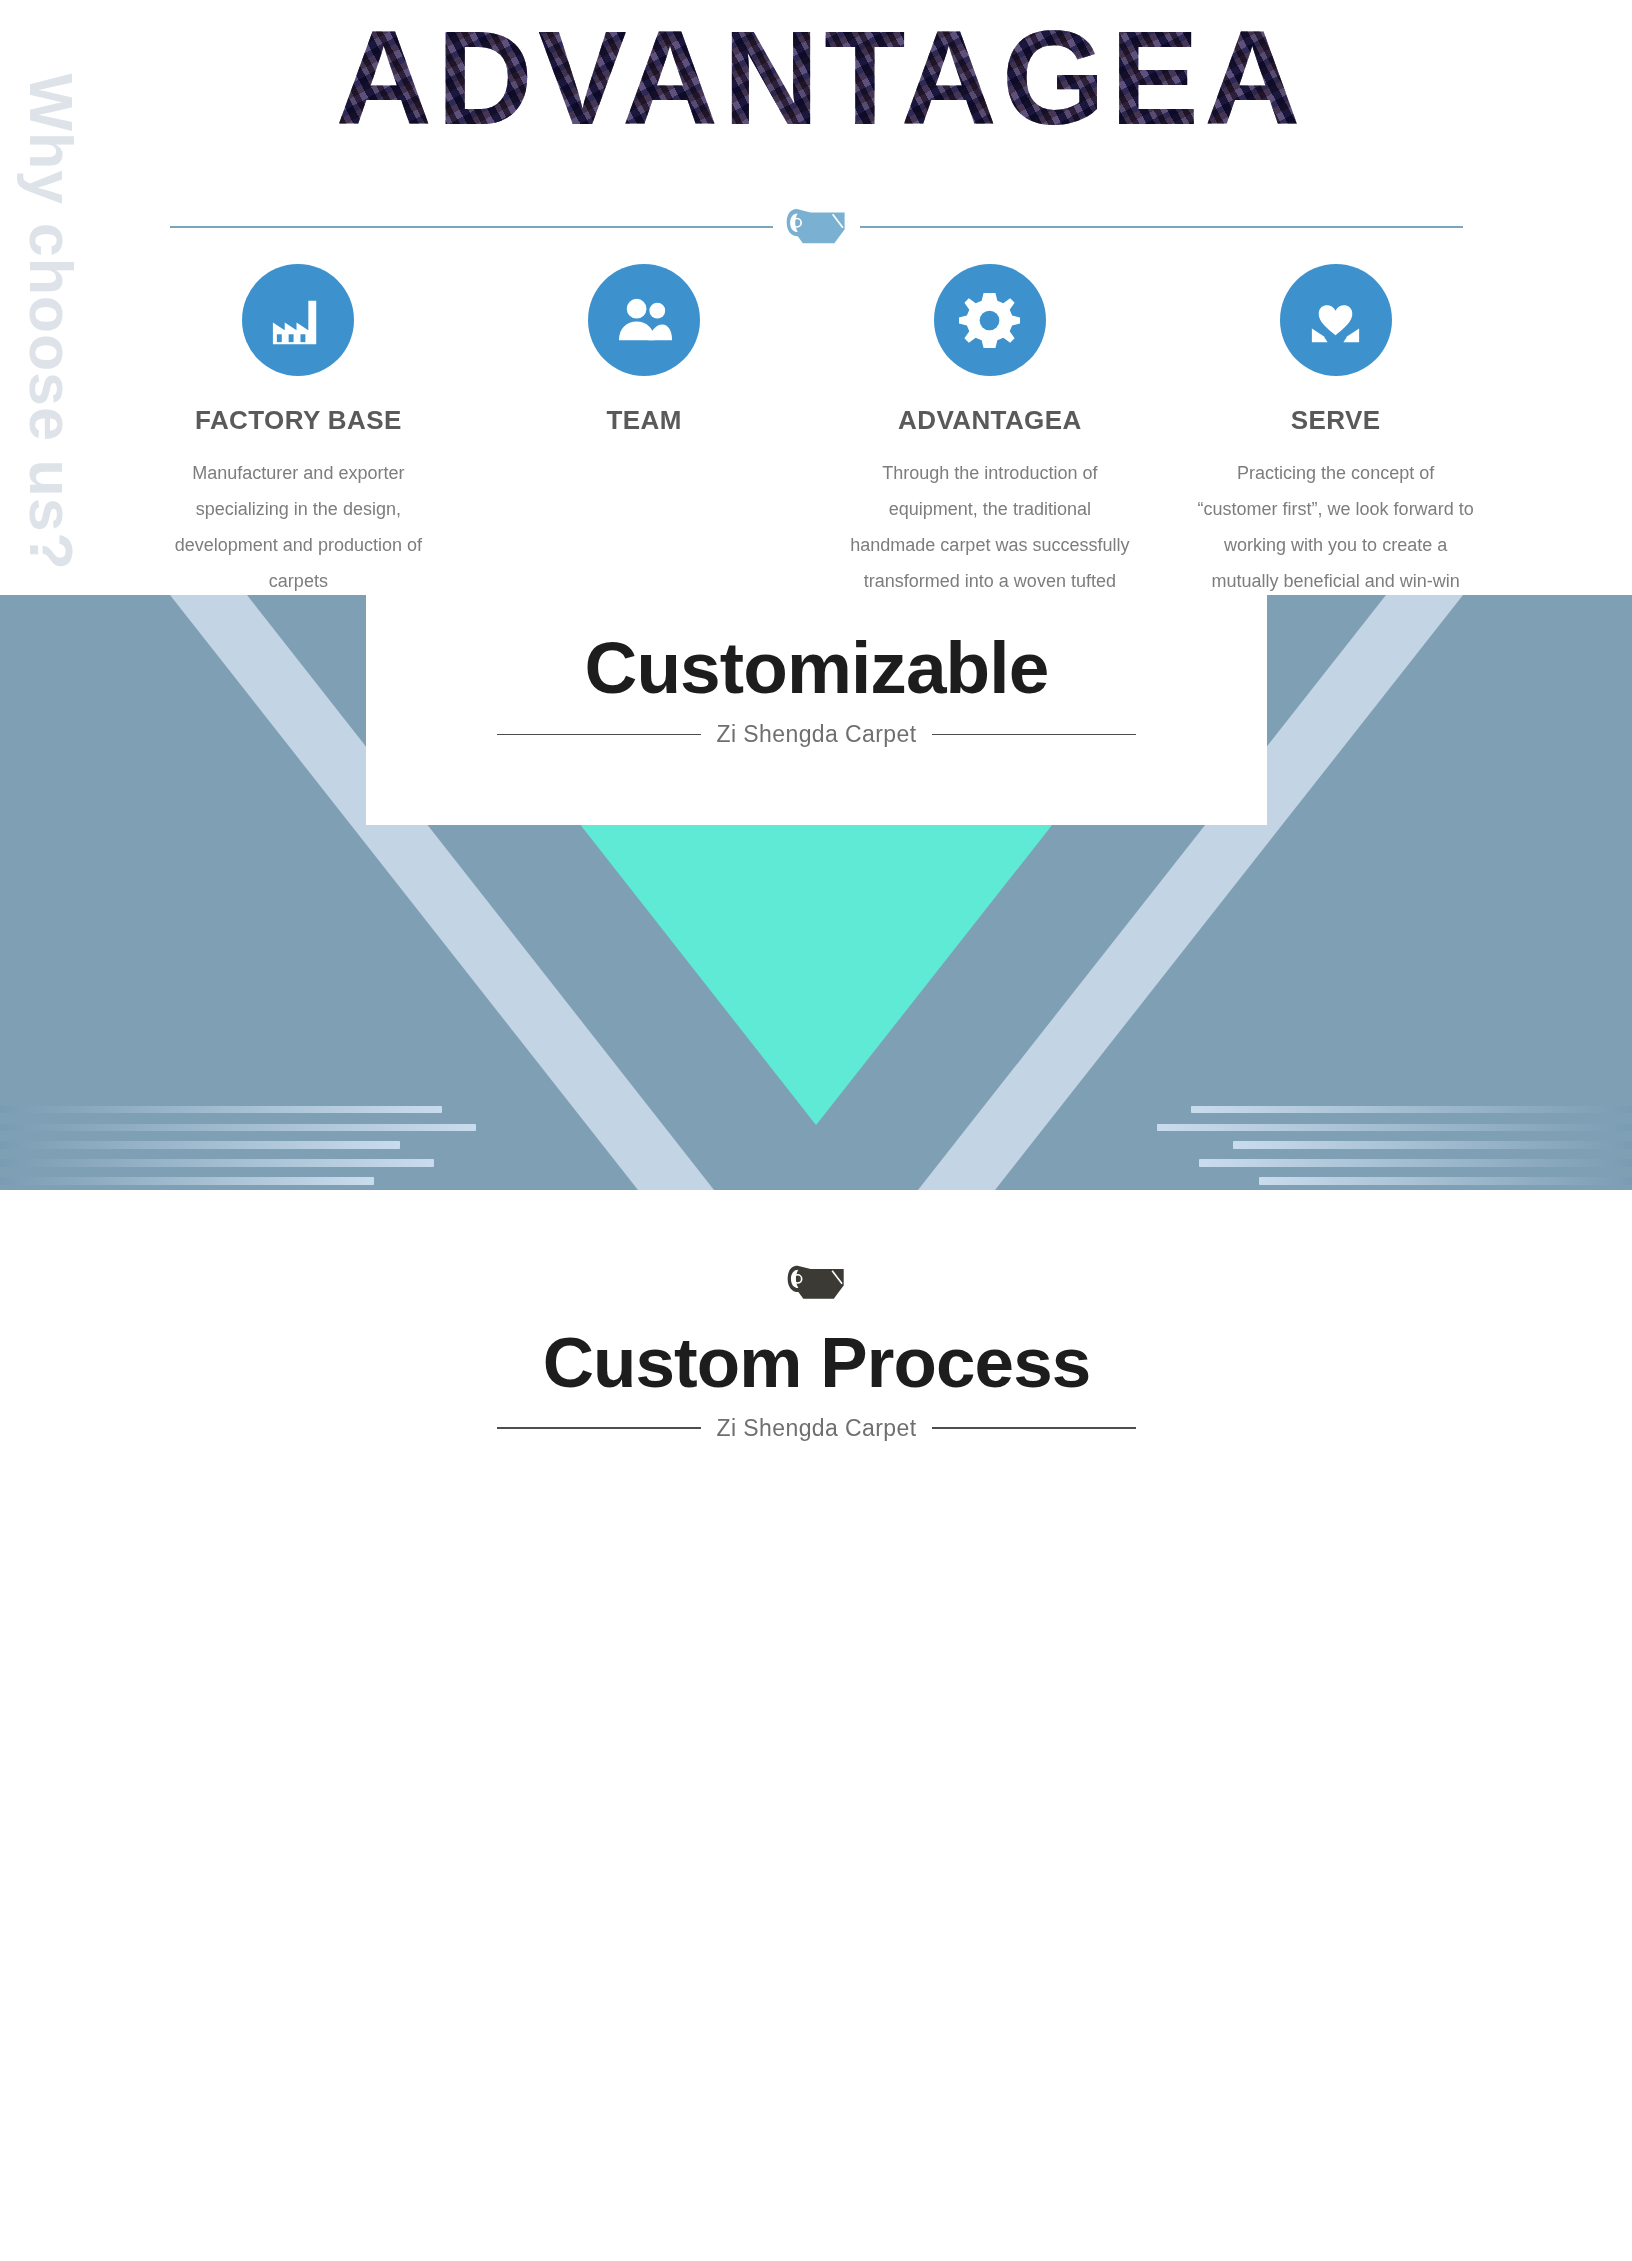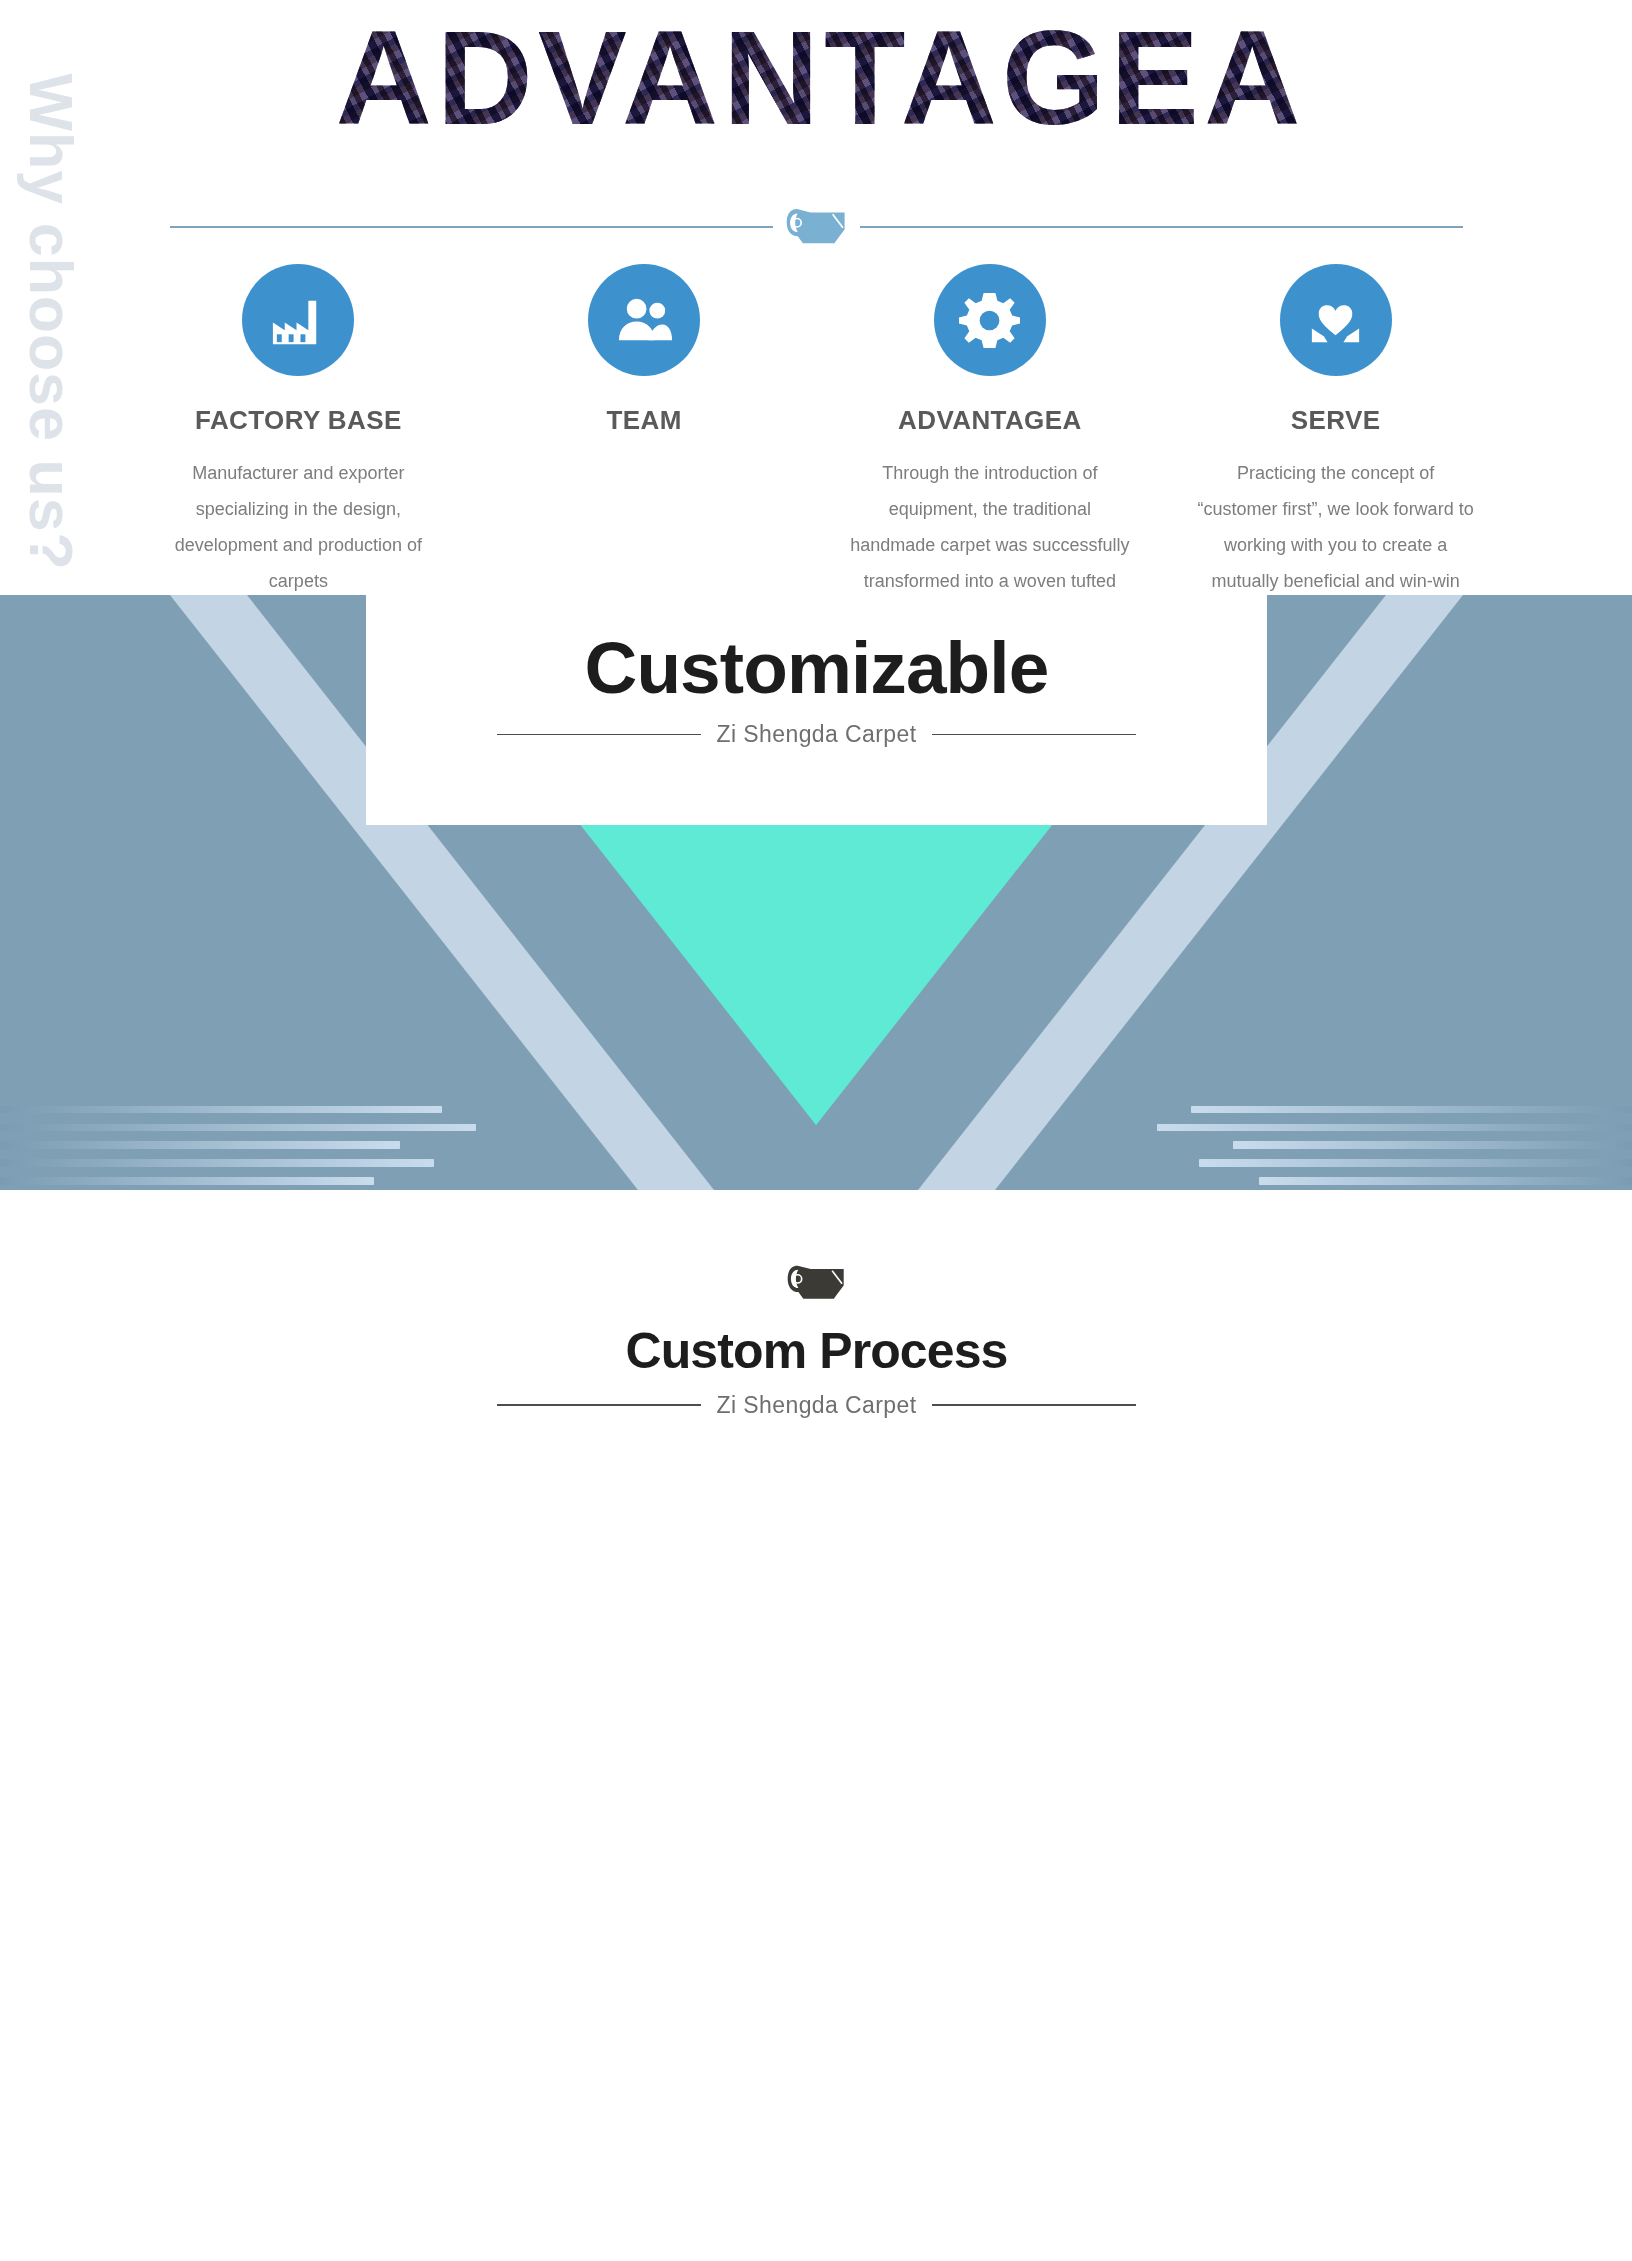--- a/index.html
+++ b/index.html
@@ -146,21 +146,21 @@
   #stripes-left .stripe { background: linear-gradient(90deg, #7a9cb2, #c9dced); }
   #stripes-right .stripe { background: linear-gradient(270deg, #7a9cb2, #c9dced); margin-left: auto; }
 
   
   #process-section {
     position: relative; width: 1633px; height: 1071px; background: #ffffff;
     padding-top: 8.5px;
   }
   #process-header { text-align: center; padding-top: 60px; }
   #process-roll { width: 61px; height: 48px; margin: 0 auto 15.3px auto; display:block; }
-  #process-title { font-size: 50px; font-weight: bold; color: #1d1d1d; letter-spacing: -0.9px; }
+  #process-title { font-size: 71px; font-weight: bold; color: #1d1d1d; letter-spacing: -0.9px; }
 </style>
 </head>
 <body>
 
 <section id="advantage-section">
 
   <div id="why-choose-vertical">Why choose us?</div>
 
   <h1 id="advantage-title">ADVANTAGEA</h1>
 

